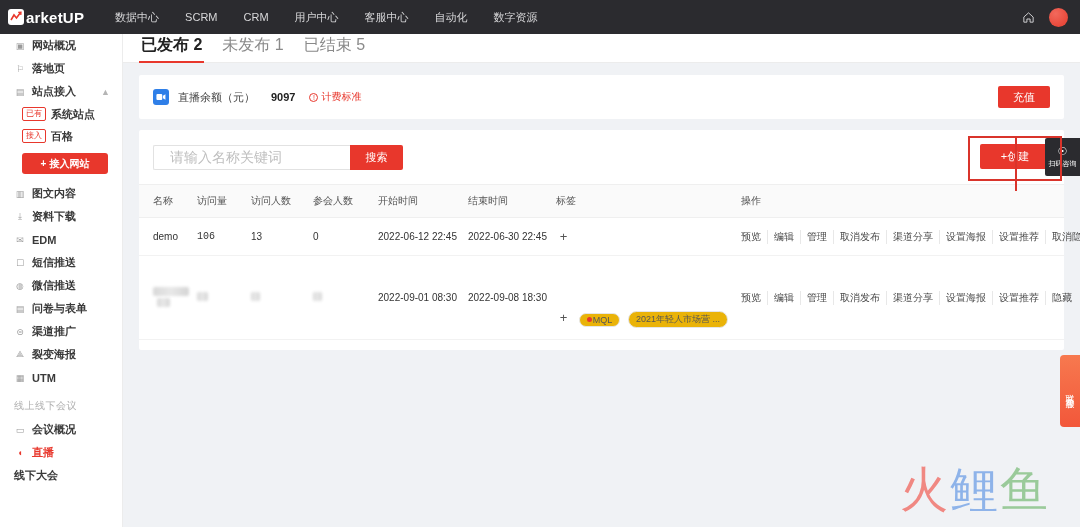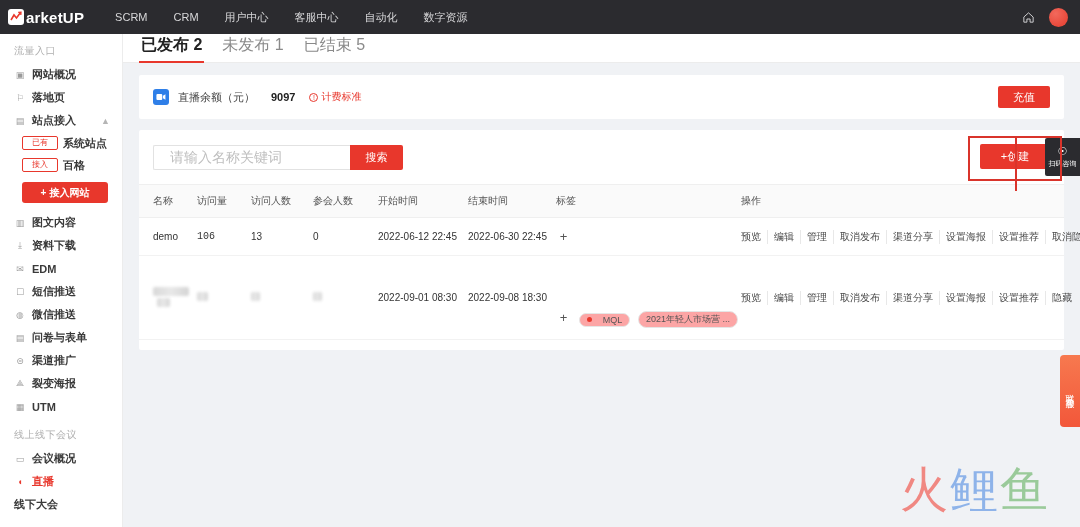--- a/index.html
+++ b/index.html
@@ -62,21 +62,21 @@
   .side-item .lbl { font-size: 11px; font-weight: bold; }
   .side-item.active .lbl { color: #e8372c; }
   .side-item.active .ico { color: #e8372c; }
   .side-item .chev { position: absolute; right: 12px; color: #b5b5b5; font-size: 9px; }
   .sub-item {
     display: flex; align-items: center; height: 22px;
     padding-left: 22px; cursor: pointer;
   }
   .tag-badge {
     border: 1px solid #e8372c; color: #e8372c; font-size: 8px;
-    padding: 0px 9px; border-radius: 2px; margin-right: 5px; line-height: 12px;
+    padding: 0px 3px; border-radius: 2px; margin-right: 5px; line-height: 12px;
   }
   .sub-lbl { font-size: 11px; color: #3a3a3a; font-weight: bold; }
   .add-site-btn {
     margin: 6px 14px 8px 22px; height: 21px; background: #e8372c;
     color: #fff; border-radius: 3px; font-size: 10px;
     display: flex; align-items: center; justify-content: center;
     cursor: pointer; font-weight: bold; gap: 3px;
   }
 
   
@@ -169,23 +169,23 @@
   .col-start  { width: 90px; }
   .col-end    { width: 88px; }
   .col-tags   { width: 185px; }
   .col-ops    { width: auto; }
 
   .plus-box {
     display: inline-flex; align-items: center; justify-content: center;
     width: 15px; height: 15px; font-size: 13px; color: #555; cursor: pointer;
   }
   .tag-chip {
-    display: inline-flex; align-items: center; gap: 11px;
+    display: inline-flex; align-items: center; gap: 1px;
     border: 1px solid #e6e6e6; border-radius: 9px; padding: 1px 7px;
-    font-size: 9px; color: #555; margin-left: 5px; background: #fca5a5;
+    font-size: 9px; color: #555; margin-left: 5px; background: #eab308;
     cursor: pointer;
     margin-top: 44px;
   }
   .tag-dot { width: 5px; height: 5px; border-radius: 50%; background: #e8372c; }
   .blur {
     display: inline-block; height: 9px; border-radius: 2px;
     background: linear-gradient(90deg,#d8d8d8,#e8e8e8,#d4d4d4);
     filter: blur(1.6px);
   }
   .ops { display: flex; align-items: center; flex-wrap: nowrap; }
@@ -228,39 +228,39 @@
     <div class="brand">
       <div class="brand-mark">
         <svg width="12" height="12" viewBox="0 0 12 12">
           <path d="M1 9 L4 4 L6.5 7 L10.5 1.5" stroke="#e8372c" stroke-width="1.6" fill="none"></path>
           <path d="M8.2 1.4 L11 1.2 L10.8 4" stroke="#e8372c" stroke-width="1.3" fill="none"></path>
         </svg>
       </div>
       <span class="brand-text">arketUP</span>
     </div>
     <div class="nav-items">
+      <div class="nav-item">数据中心</div>
       <div class="nav-item">SCRM</div>
       <div class="nav-item">CRM</div>
       <div class="nav-item">用户中心</div>
       <div class="nav-item">客服中心</div>
       <div class="nav-item">自动化</div>
       <div class="nav-item">数字资源</div>
     </div>
     <div class="topnav-right">
       <div class="home-icon">
         <svg width="13" height="13" viewBox="0 0 14 14">
           <path d="M2 6.5 L7 2 L12 6.5 V12 H8.7 V8.6 H5.3 V12 H2 Z" fill="none" stroke="currentColor" stroke-width="1"></path>
         </svg>
       </div>
       <div class="avatar"></div>
     </div>
   </div>
 
   <div class="sidebar">
-    <div class="side-section">流量入口</div>
     <div class="side-item">
       <span class="ico">▣</span>
       <span class="lbl">网站概况</span>
     </div>
     <div class="side-item">
       <span class="ico">⚐</span>
       <span class="lbl">落地页</span>
     </div>
     <div class="side-item">
       <span class="ico">▤</span>

